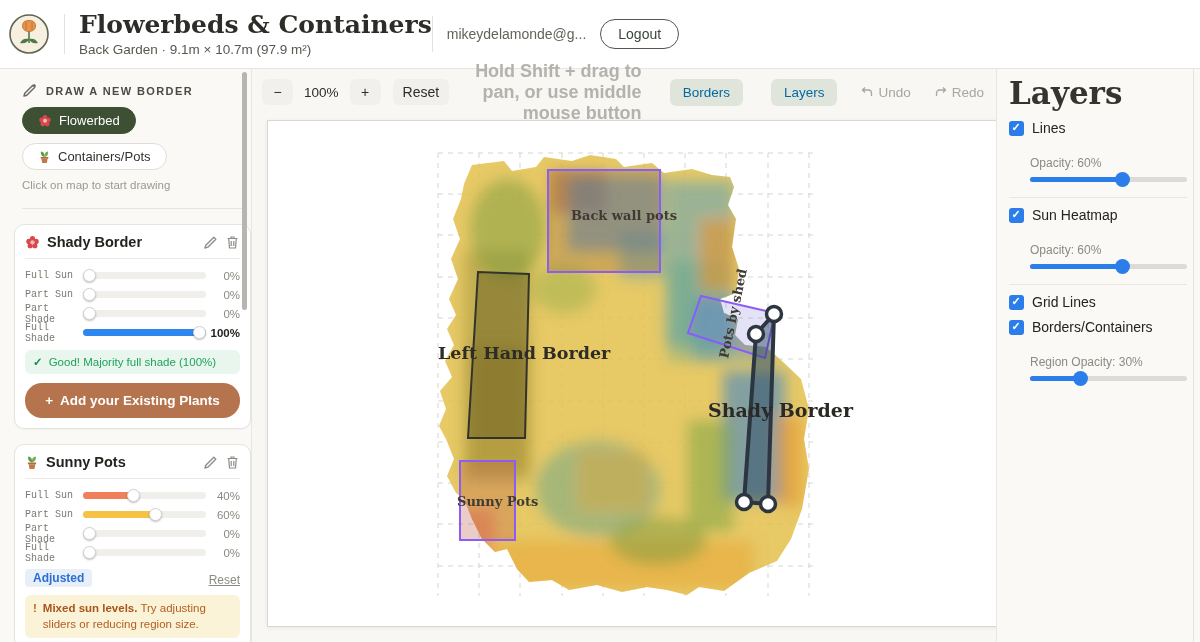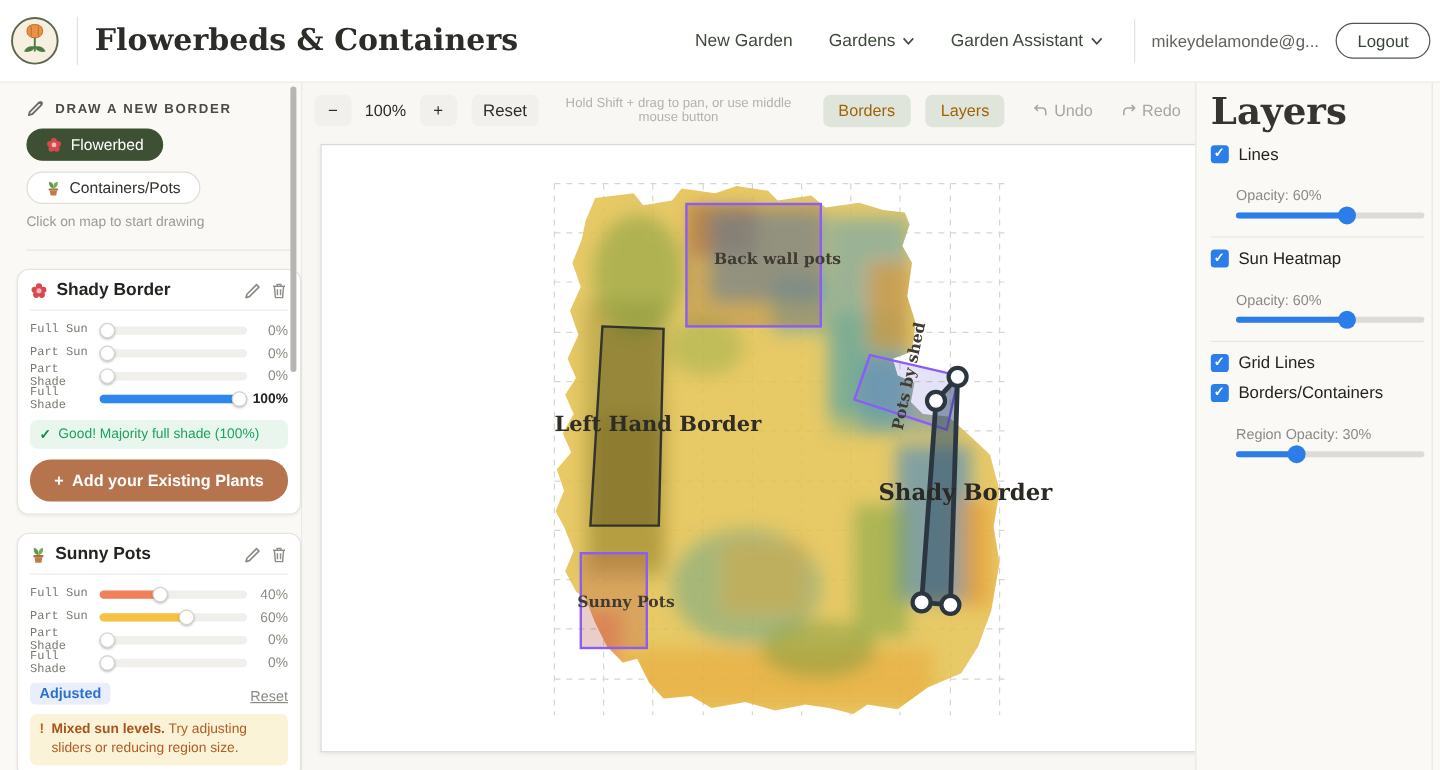--- a/index.html
+++ b/index.html
@@ -69,27 +69,27 @@
     font-size:11.5px; color:#b35d20; line-height:1.35; display:flex; gap:6px; }
   .warn-box .bang { font-weight:bold; color:#c4621c; }
   .warn-box b { color:#a8541b; }
 
   
   .center-col { flex:1; position:relative; background:#f8f7f3; }
   .toolbar { display:flex; align-items:center; height:46px; padding:0 12px 0 10px; gap:8px; }
   .tb-btn { background:#f1f0ec; border:none; border-radius:6px; height:26px; min-width:31px;
     font-size:14px; color:#2d2d29; cursor:pointer; padding:0 10px; }
   .tb-zoom { font-size:13.5px; color:#2d2d29; padding:0 3px; }
-  .tb-hint { flex:1; text-align:center; font-size:11px; color:#b3b2ac; }
+  .tb-hint { flex:1; text-align:right; font-size:18px; color:#b3b2ac;font-weight:bold; }
   .tb-toggle { background:#e0e5db; border:none; border-radius:6px; height:27px; padding:0 13px;
-    font-size:13.5px; color:#a16207; cursor:pointer; margin-left:4px; }
+    font-size:13.5px; color:#0369a1; cursor:pointer; margin-left:20px; }
   .tb-history { display:flex; align-items:center; gap:5px; color:#a7a6a1; font-size:13.5px;
     margin-left:16px; cursor:default; }
   .canvas-wrap { position:absolute; left:15px; top:51px; width:864px; height:507px;
-    background:#fff; border:1px solid #d9d8d4; box-shadow:0 1px 4px rgba(0,0,0,.07);padding-left:24px; }
+    background:#fff; border:1px solid #d9d8d4; box-shadow:0 1px 4px rgba(0,0,0,.07); }
 
   
   .layers-panel { width:204px; flex:0 0 auto; border-left:1px solid #e8e7e3; background:#faf9f6;
     padding:6px 13px 0 12px; position:relative; }
   .layers-title { font-family:"DejaVu Serif", serif; font-weight:bold; font-size:31px; color:#35342f; }
   .layer-row { display:flex; align-items:center; gap:8px; margin-top:9px; }
   .cbx { width:15px; height:15px; border-radius:3px; background:#2b7de9; position:relative;
     cursor:pointer; flex:0 0 auto; }
   .cbx::after { content:"✓"; position:absolute; left:2.5px; top:0.5px; color:#fff; font-size:11px; font-weight:bold; }
   .layer-label { font-size:14px; color:#23231f; }
@@ -112,37 +112,21 @@
     <circle cx="21" cy="21" r="19" fill="#f7f0e0" stroke="#5c6650" stroke-width="1.6"></circle>
     <path d="M21 30 C21 24 21 20 21 17" stroke="#4e7a45" stroke-width="1.6" fill="none"></path>
     <path d="M21 26 C17 25 14 26 12 30 C17 31 20 29 21 26 Z" fill="#4e7a45"></path>
     <path d="M21 26 C25 25 28 26 30 30 C25 31 22 29 21 26 Z" fill="#4e7a45"></path>
     <path d="M14.5 13 C14.5 9 17 7.5 21 7.5 C25 7.5 27.5 9 27.5 13 C27.5 16.5 24.5 18.5 21 18.5 C17.5 18.5 14.5 16.5 14.5 13 Z" fill="#e8934a" stroke="#b86a2e" stroke-width="0.8"></path>
     <path d="M18 9 C18 12 18 15 18 17 M24 9 C24 12 24 15 24 17" stroke="#b86a2e" stroke-width="0.8" fill="none"></path>
   </svg>
   <div class="hdr-divider"></div>
   <div class="title-block">
     <div class="app-title">Flowerbeds &amp; Containers</div>
-  </div>
-  <div class="nav">
-    <div class="nav-item">
-      <span>New Garden</span>
-    </div>
-    <div class="nav-item">
-      <span>Gardens</span>
-      <svg class="chev" viewBox="0 0 10 7">
-          <path d="M1 1 L5 5.5 L9 1" fill="none" stroke="#3e4a3c" stroke-width="1.4"></path>
-        </svg>
-    </div>
-    <div class="nav-item">
-      <span>Garden Assistant</span>
-      <svg class="chev" viewBox="0 0 10 7">
-          <path d="M1 1 L5 5.5 L9 1" fill="none" stroke="#3e4a3c" stroke-width="1.4"></path>
-        </svg>
-    </div>
+    <div class="app-subtitle">Back Garden · 9.1m × 10.7m (97.9 m²)</div>
   </div>
   <div class="nav-divider"></div>
   <div class="user-email">mikeydelamonde@g...</div>
   <button class="logout-btn">Logout</button>
 </div>
 
 <div class="main-row">
 
   <div class="sidebar">
     <div class="sb-scrollbar"></div>

